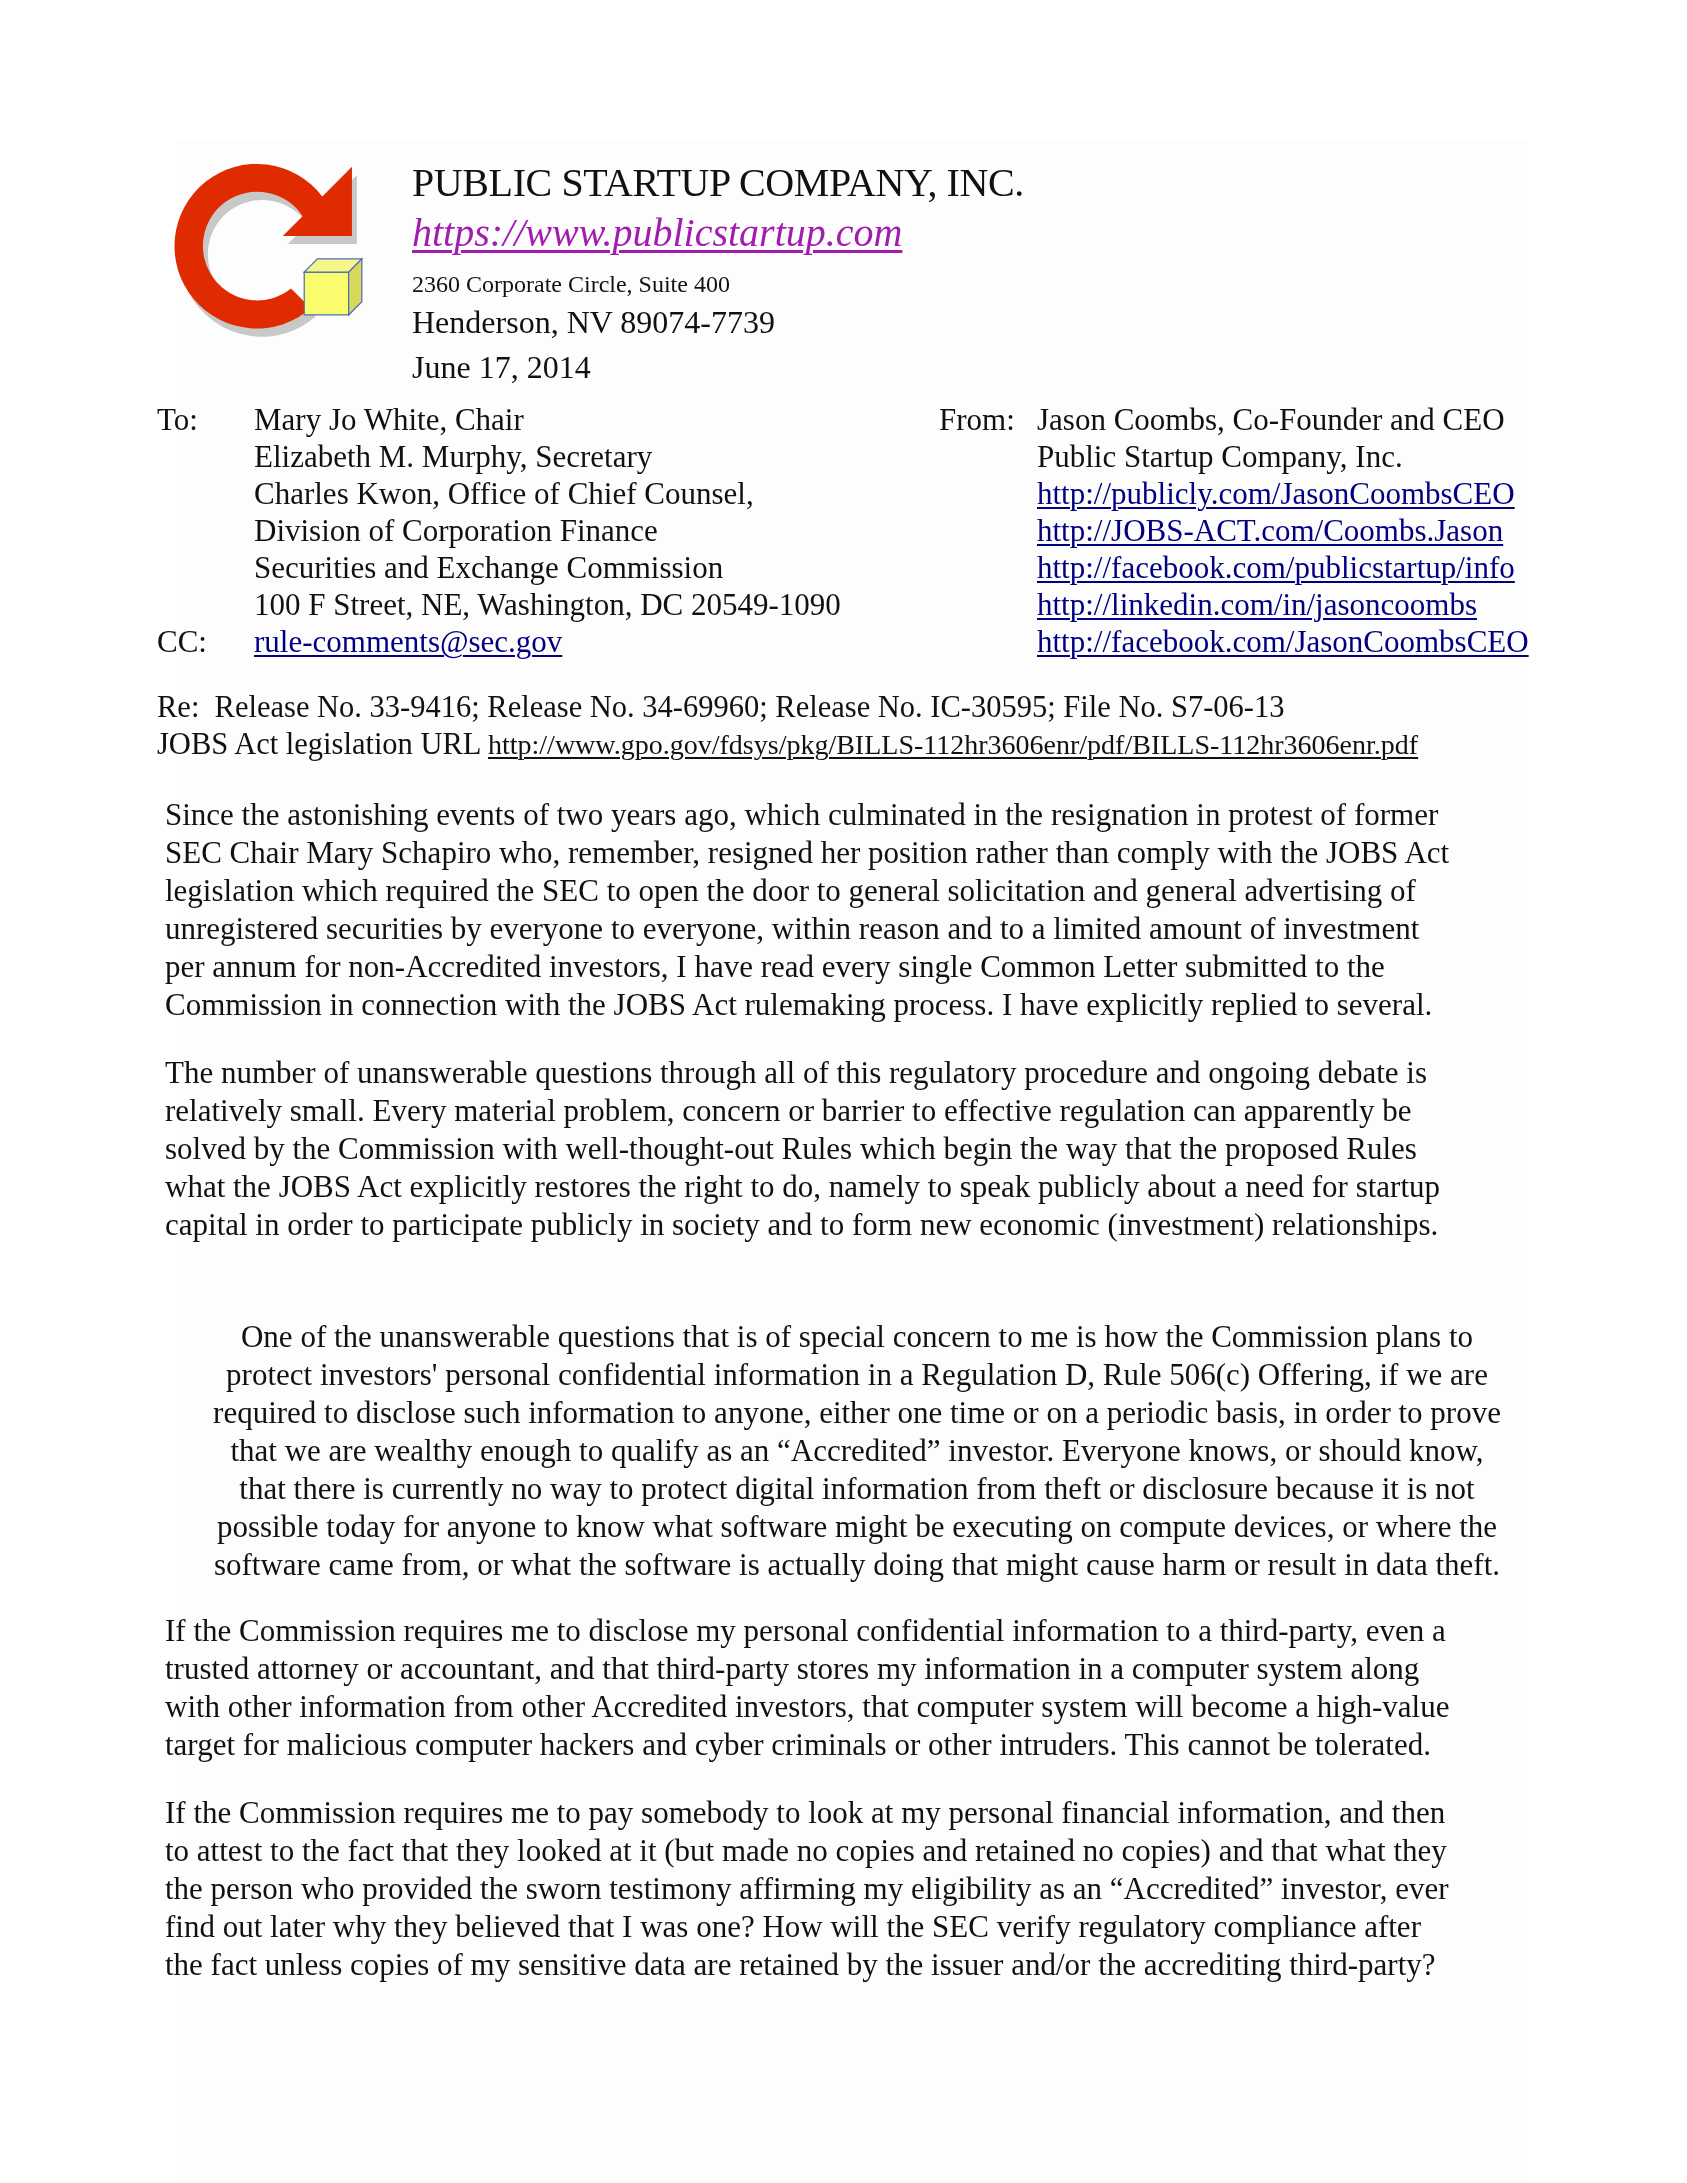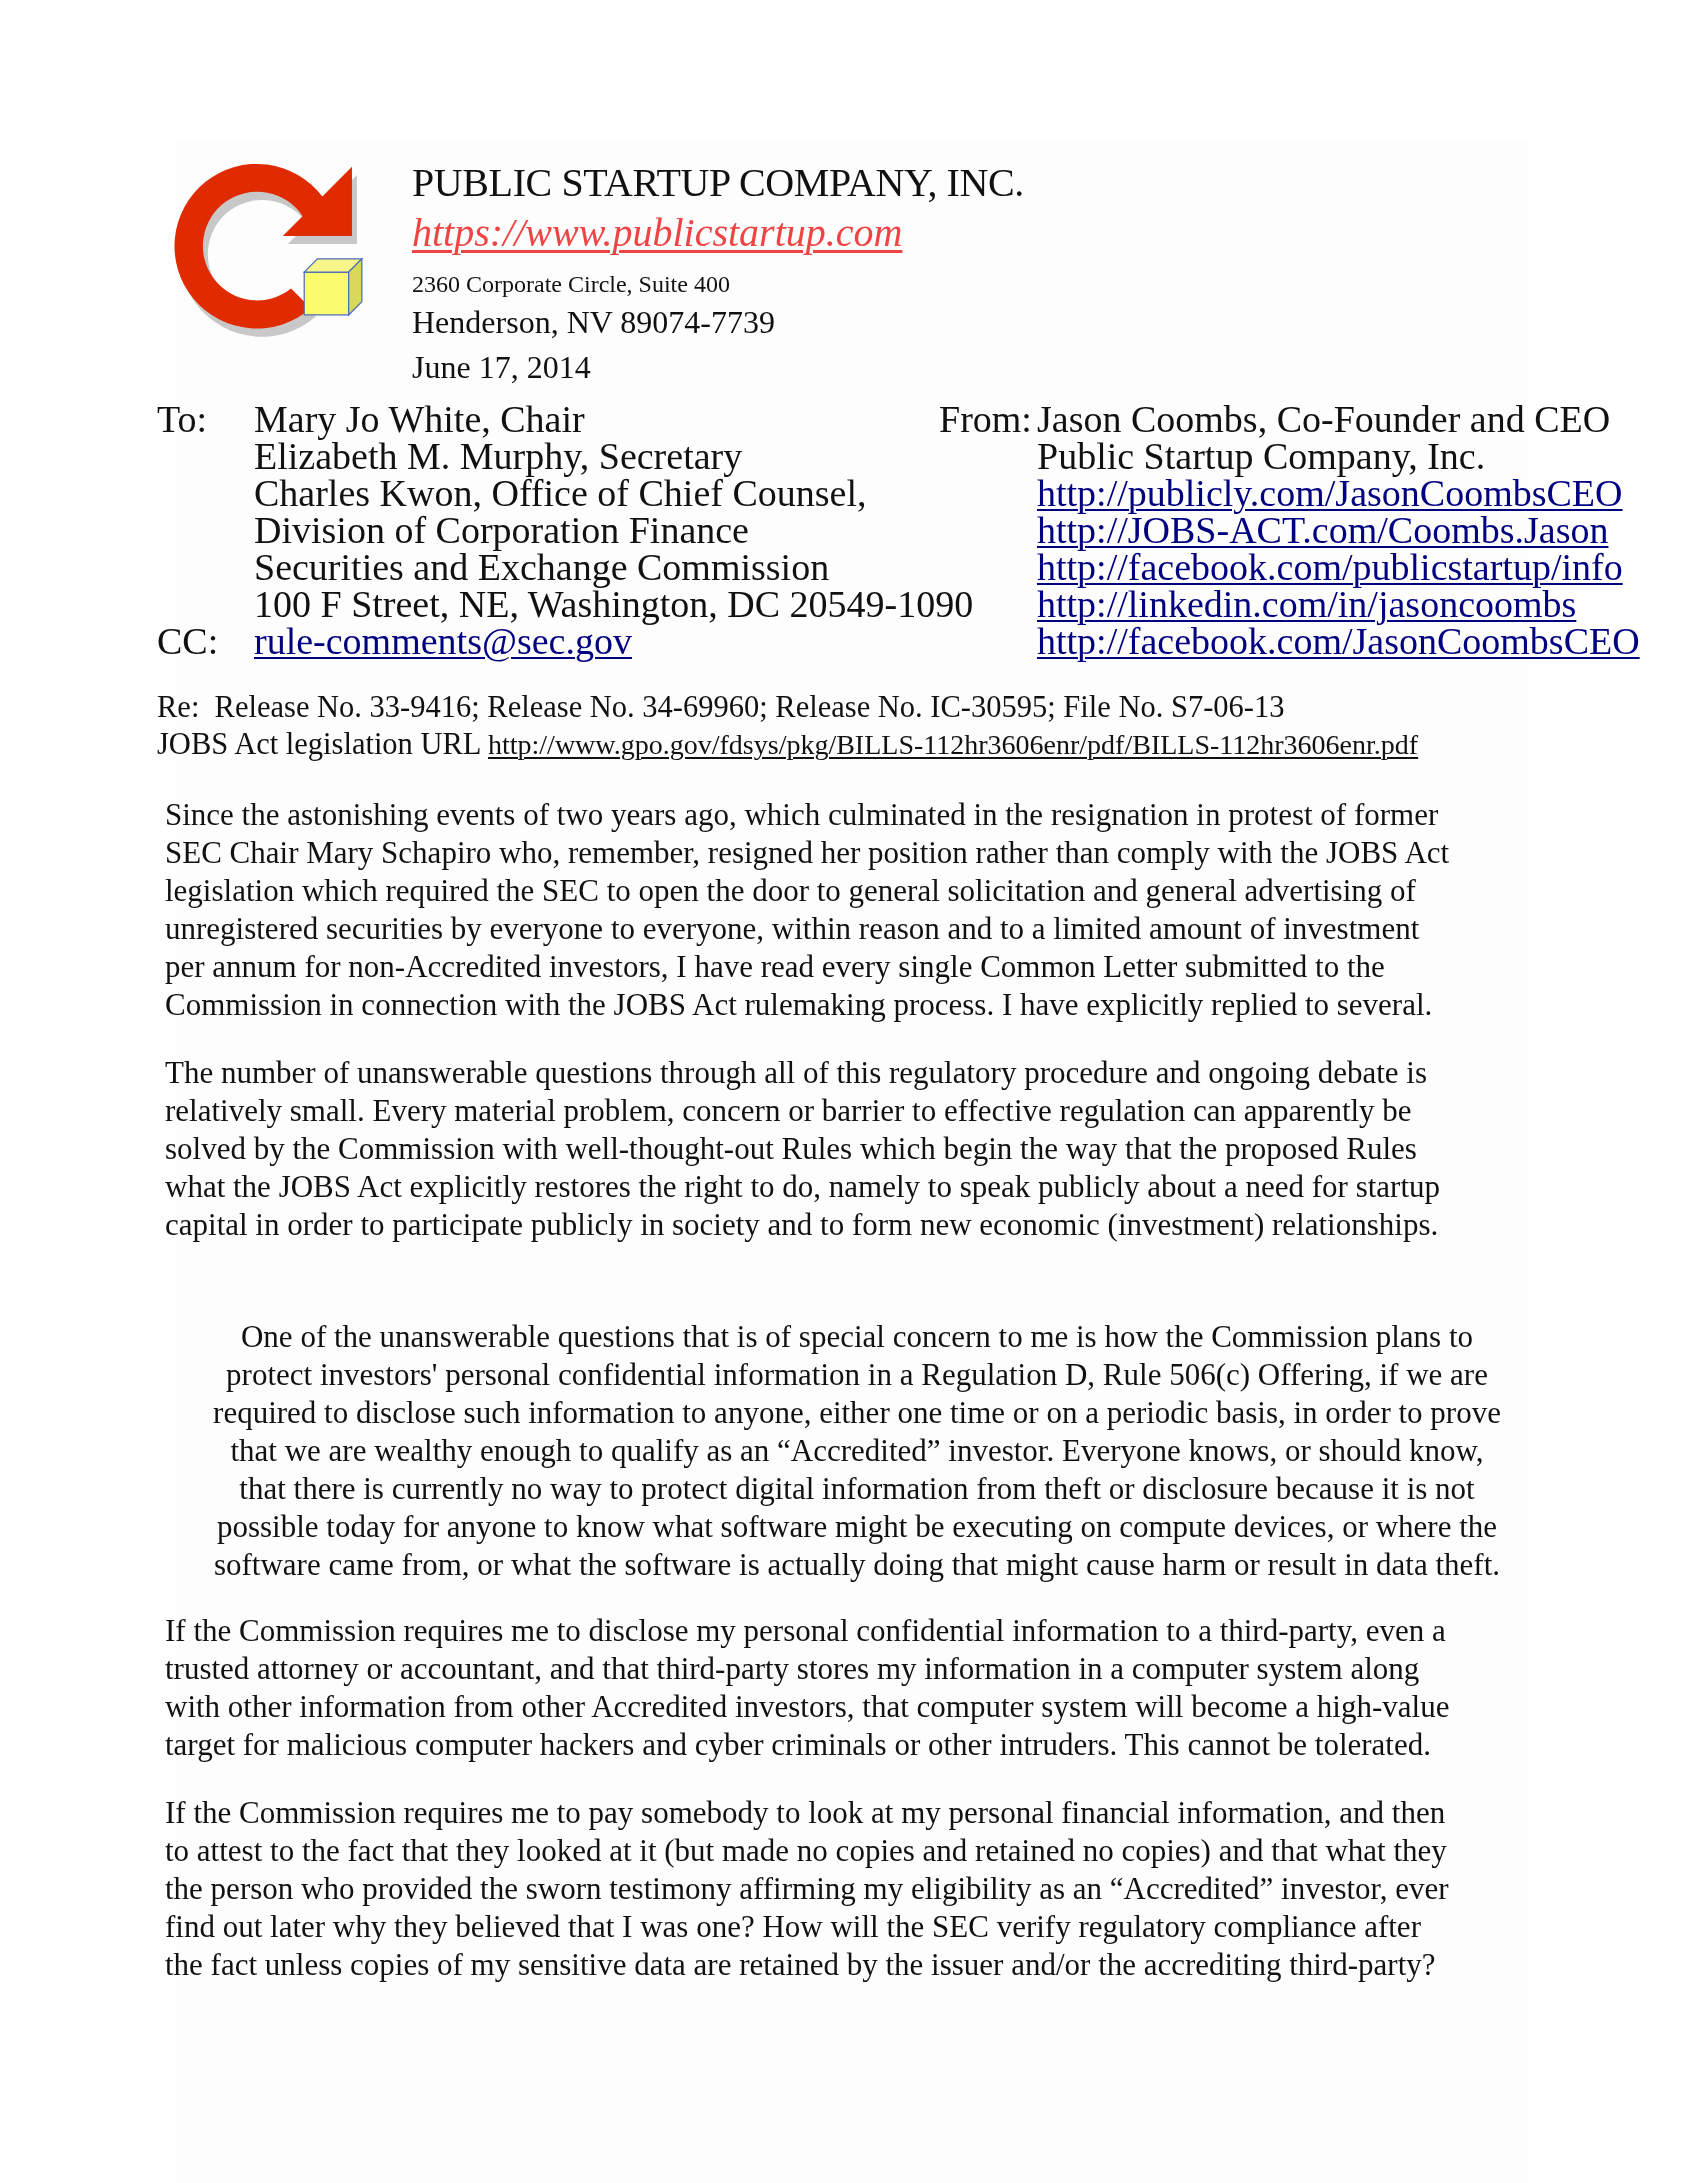--- a/index.html
+++ b/index.html
@@ -9,27 +9,27 @@
     color: #111111;
   }
   .page-bg {
     position: absolute; left: 177px; top: 140px; width: 1351px; height: 2043px;
     background: #fdfdfd;
   }
   
   .logo { position: absolute; left: 161px; top: 147px; width: 214px; height: 214px; }
   .lh { position: absolute; left: 412px; white-space: nowrap; }
   .lh-title { top: 160px; font-size: 40px; line-height: 46px; letter-spacing: -0.4px; }
-  .lh-url { top: 209px; font-size: 40px; line-height: 48px; font-style: italic; color: #ef4444; text-decoration: underline; text-decoration-thickness: 2.5px; text-underline-offset: 4.1px; }
+  .lh-url { top: 209px; font-size: 40px; line-height: 48px; font-style: italic; color: #a21caf; text-decoration: underline; text-decoration-thickness: 2.5px; text-underline-offset: 4.1px; }
   .lh-addr1 { top: 265px; font-size: 24px; line-height: 38px; }
   .lh-addr2 { top: 303px; font-size: 32px; line-height: 38px; }
   .lh-date { top: 348px; font-size: 32px; line-height: 38px; }
 
   
-  .addr-block { position: absolute; font-size: 38px; line-height: 37px; }
+  .addr-block { position: absolute; font-size: 31px; line-height: 37px; }
   .to-block { left: 157px; top: 401px; }
   .from-block { left: 939px; top: 401px; }
   .row { display: flex; white-space: nowrap; height: 37px; }
   .to-block .label { width: 97px; }
   .from-block .label { width: 98px; }
   .link { color: #000080; text-decoration: underline; text-decoration-thickness: 1.6px; text-underline-offset: 3.3px; cursor: pointer; }
 
   
   .re { position: absolute; left: 157px; top: 689px; font-size: 30.5px; line-height: 37px; white-space: nowrap; }
   .re .black-link { color: #111; text-decoration: underline; text-decoration-thickness: 1.6px; text-underline-offset: 3.3px; font-size: 28px; cursor: pointer; }

